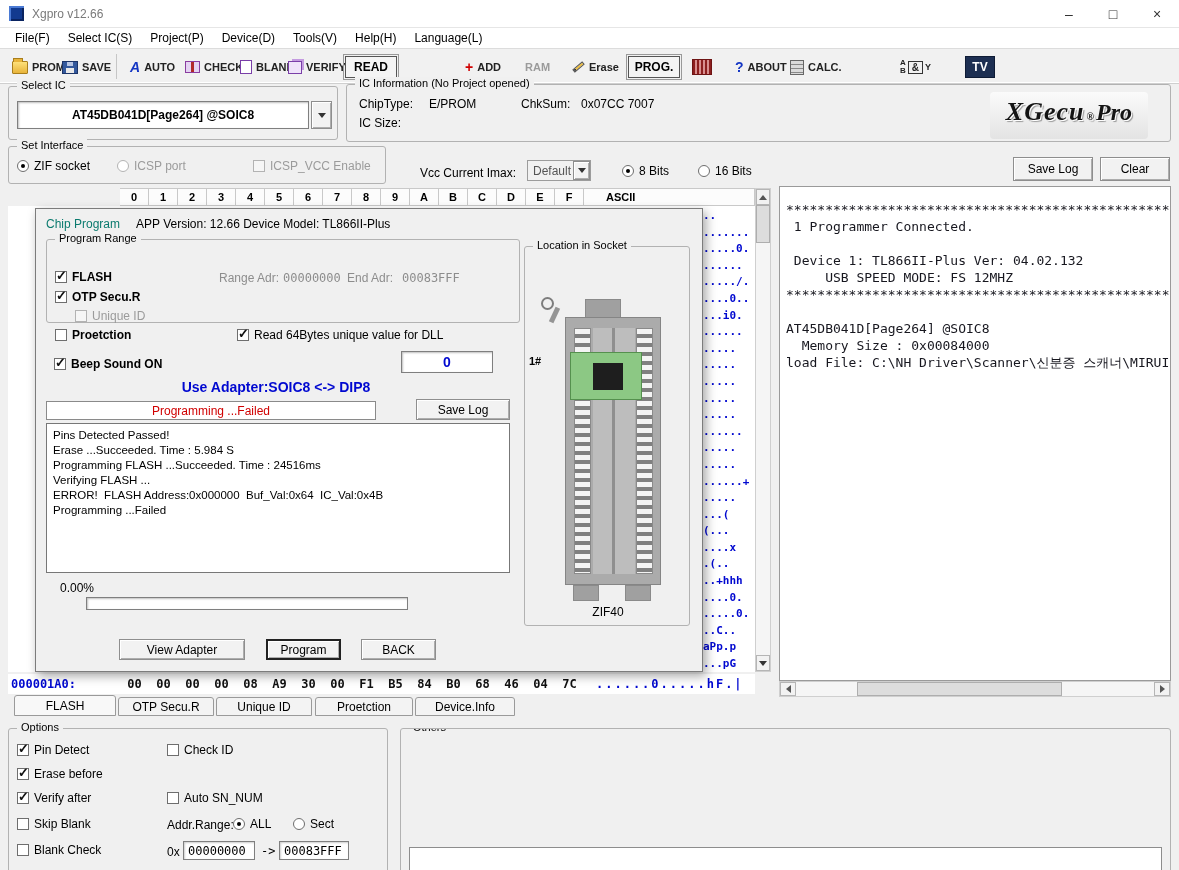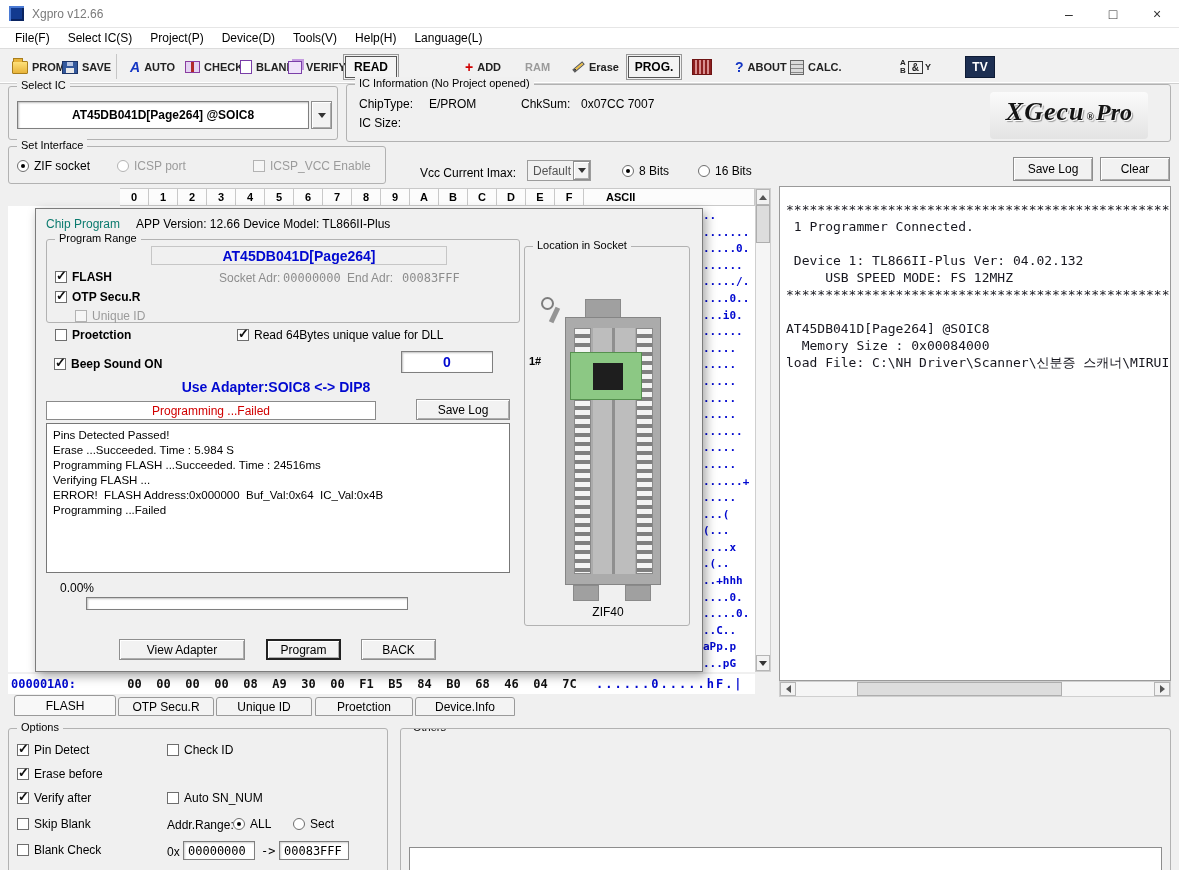--- a/index.html
+++ b/index.html
@@ -489,26 +489,25 @@
     <span class="legend">Others</span>
     <div class="abs" style="left:8px;top:118px;width:753px;height:26px;background:#fff;border:1px solid #8d8d8d"></div>
   </div>
 
   <div class="dialog">
     <span class="dlg-title">Chip Program</span>
     <span class="dlg-appver">APP Version: 12.66 Device Model: TL866II-Plus</span>
 
     <div class="groupbox" style="left:10px;top:30px;width:474px;height:84px">
       <span class="legend">Program Range</span>
-      <div class="chipname">AT45DB041D[Page264]</div>
       <div class="cb checked bold" style="left:8px;top:30px">
         <span class="box"></span>
         <span>FLASH</span>
       </div>
-      <span class="graylbl" style="left:172px;top:31px">Socket Adr:</span>
+      <span class="graylbl" style="left:172px;top:31px">Range Adr:</span>
       <span class="graylbl mono" style="left:236px;top:31px">00000000</span>
       <span class="graylbl" style="left:300px;top:31px">End Adr:</span>
       <span class="graylbl mono" style="left:355px;top:31px">00083FFF</span>
       <div class="cb checked bold" style="left:8px;top:50px">
         <span class="box"></span>
         <span>OTP Secu.R</span>
       </div>
       <div class="cb disabled" style="left:8px;top:69px">
         <span class="box"></span>
         <span>Unique ID</span>

